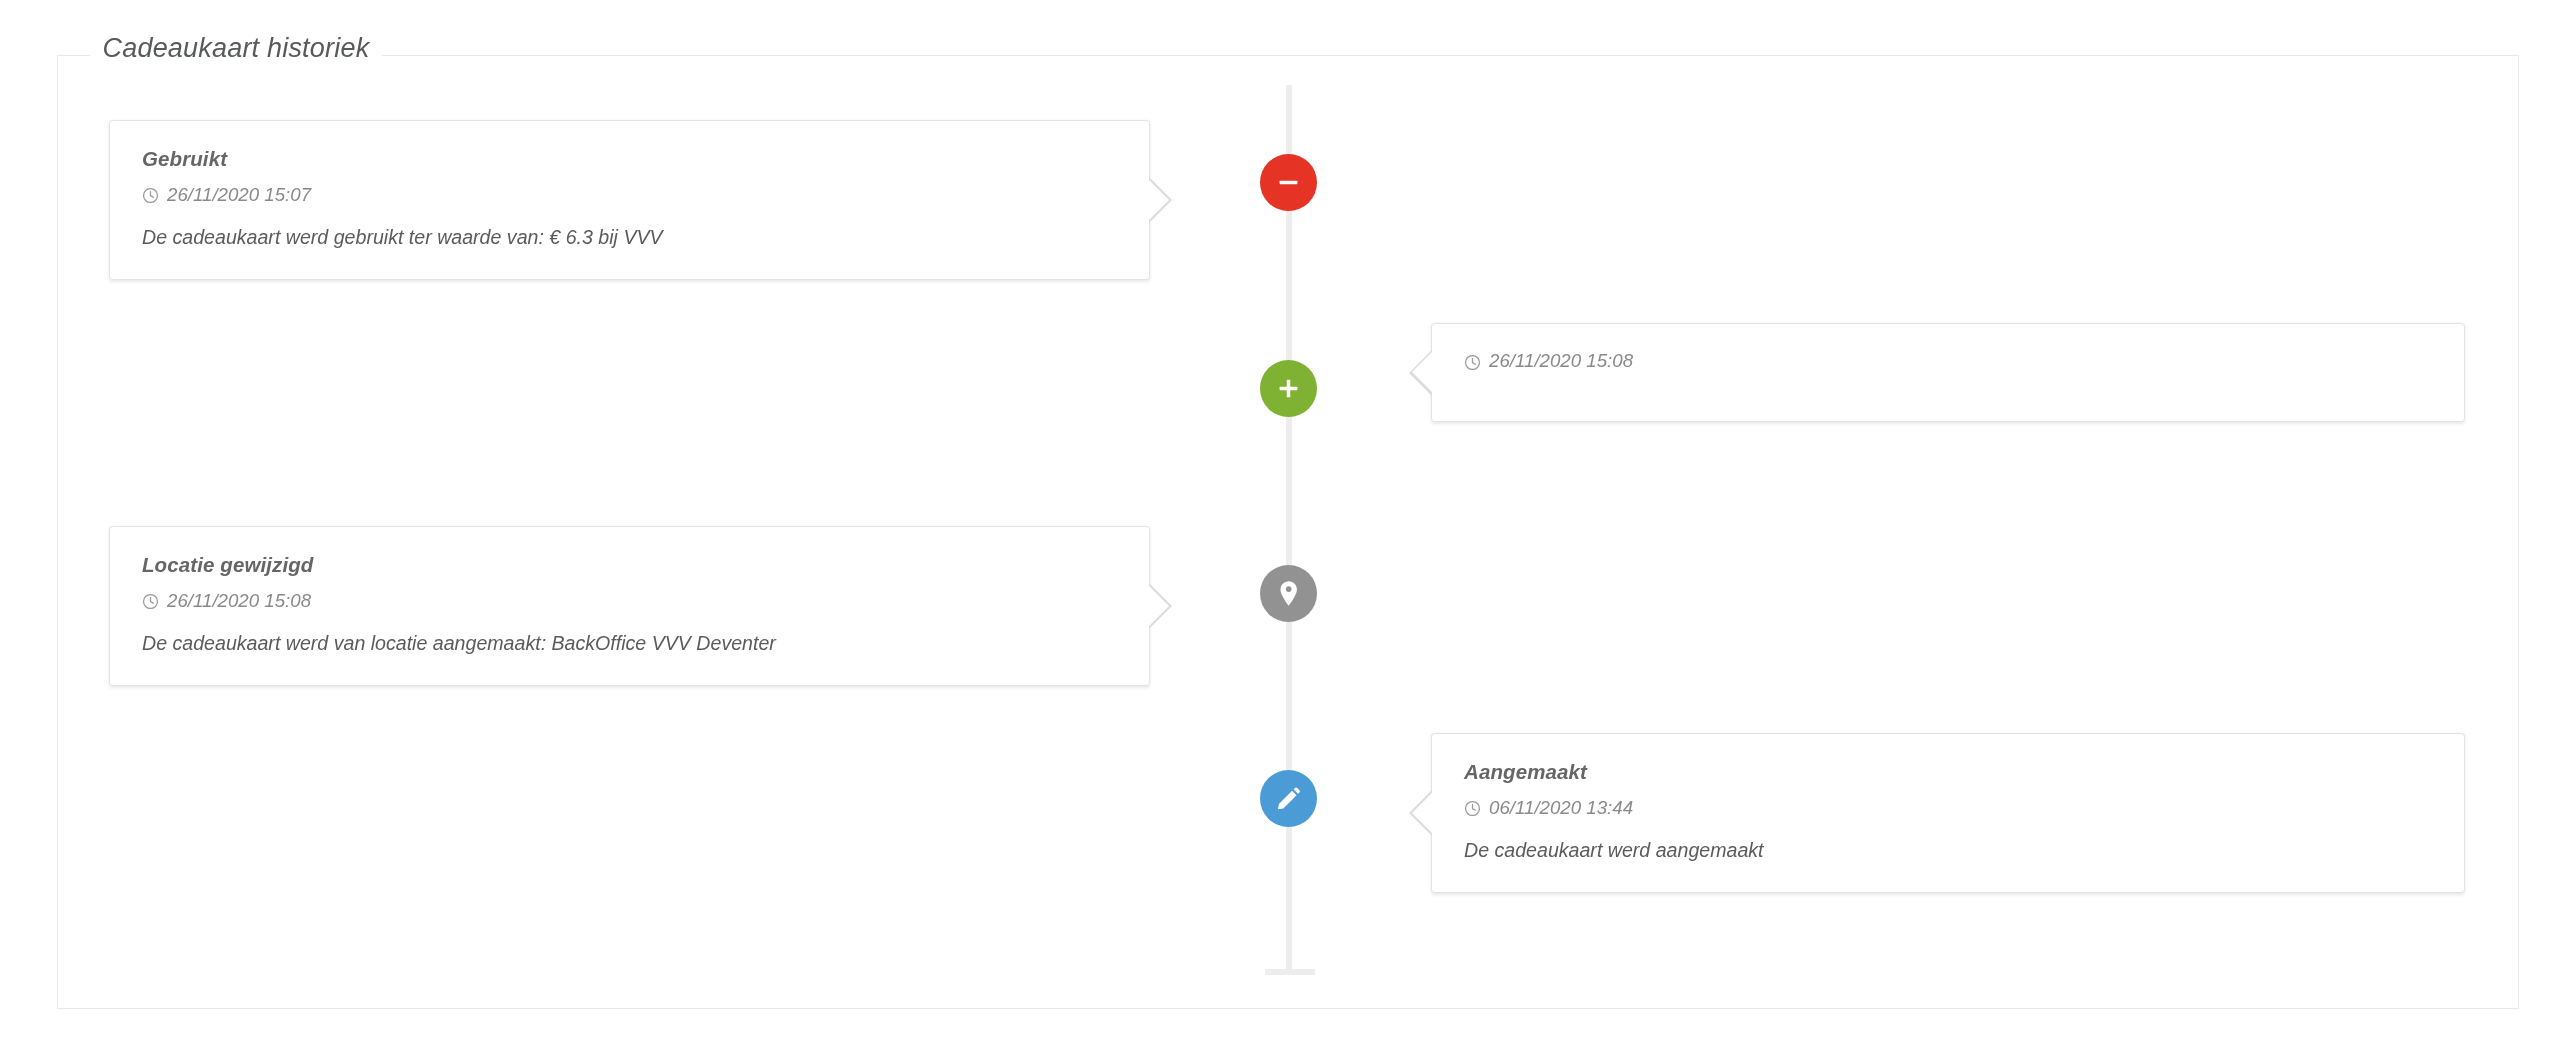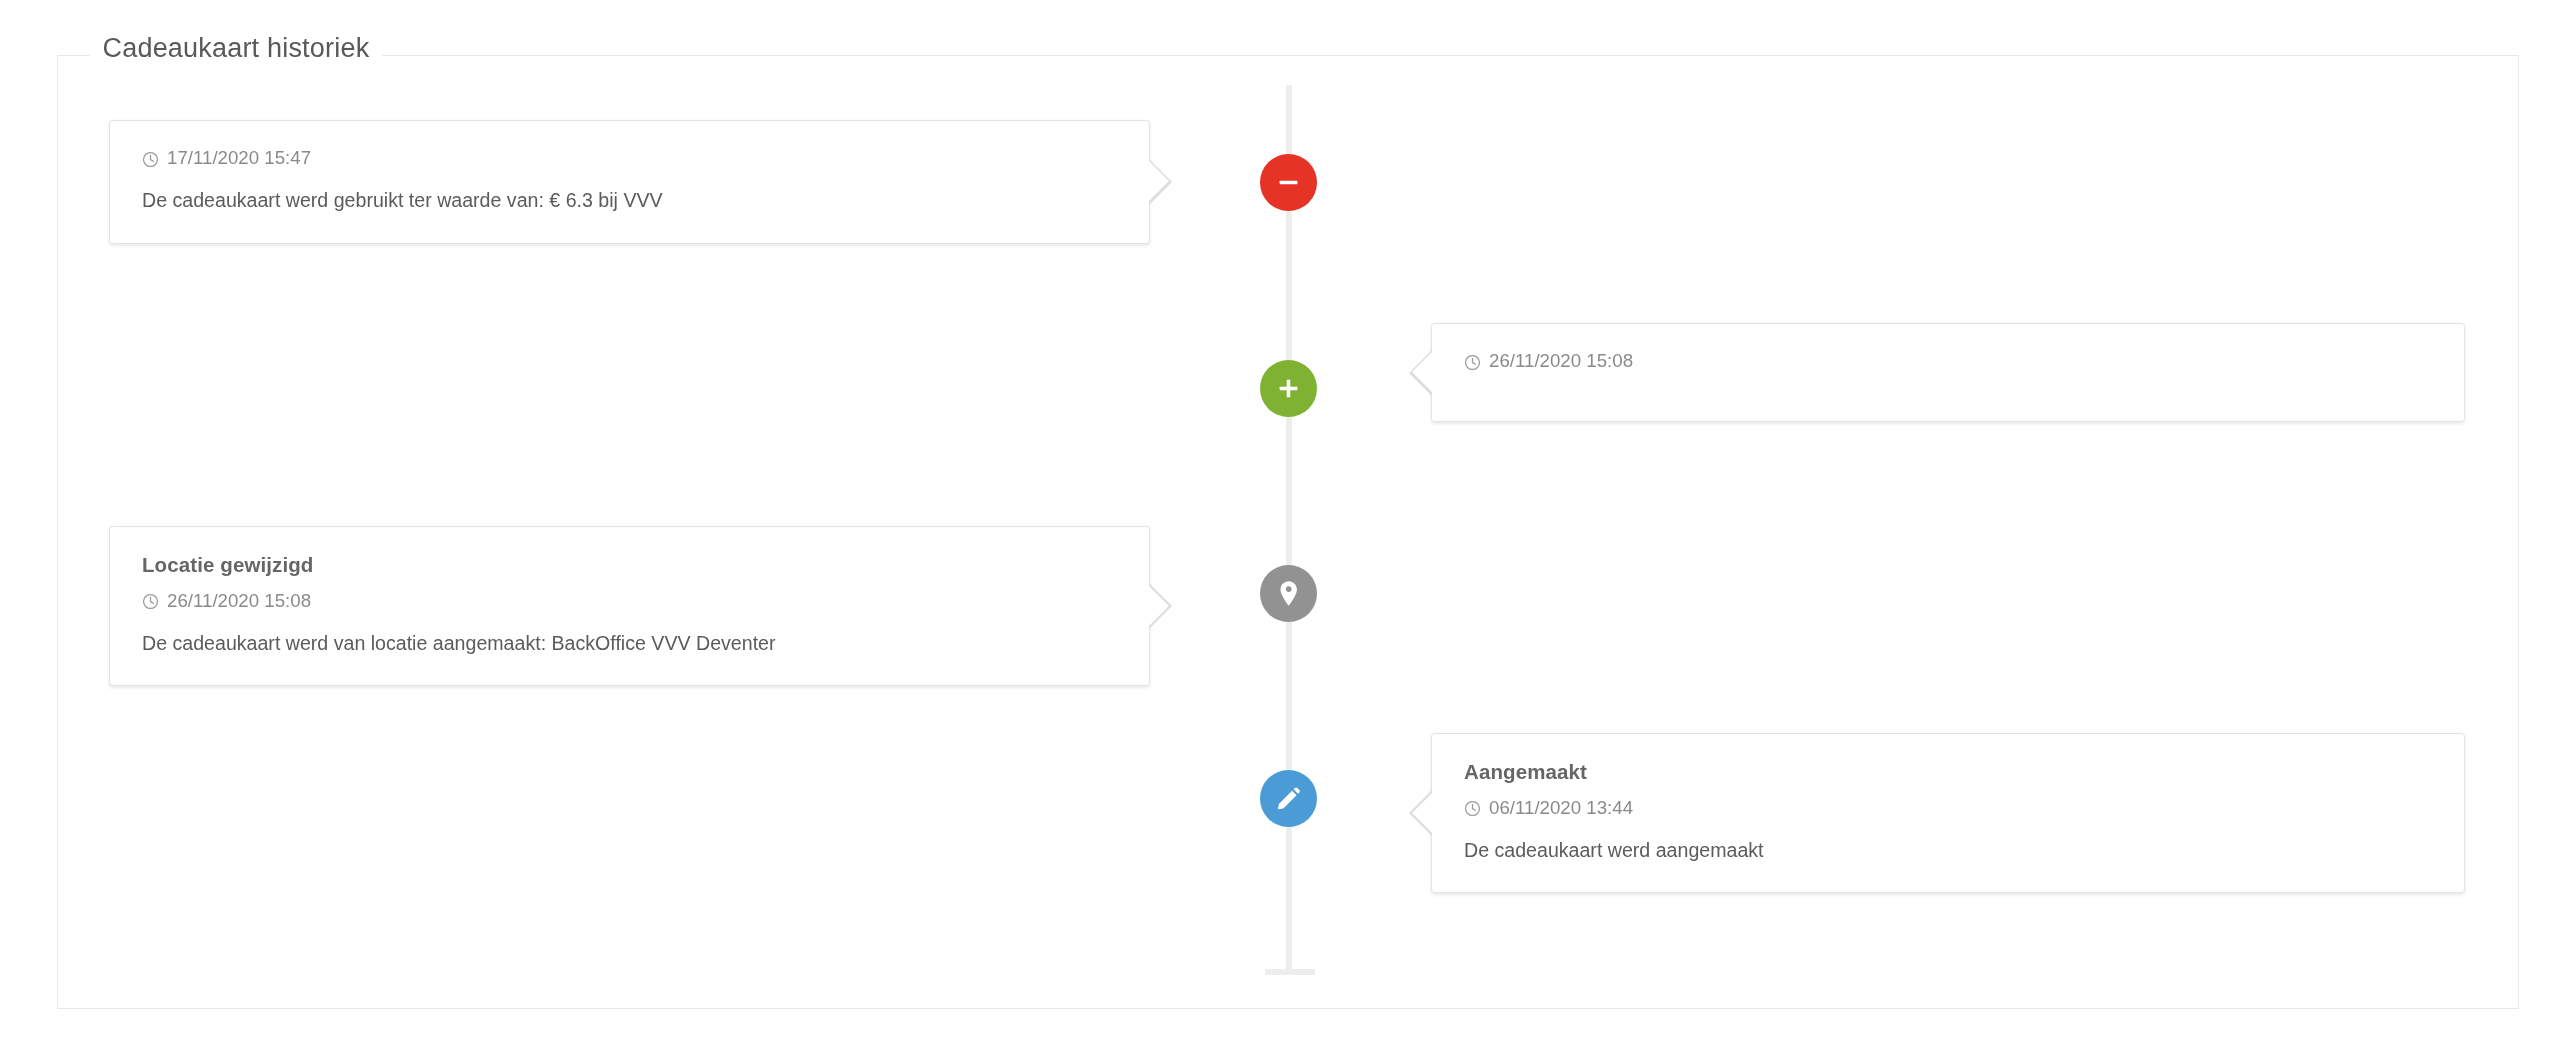--- a/index.html
+++ b/index.html
@@ -13,20 +13,21 @@
   body {
     font-family: "Liberation Sans", sans-serif;
     -webkit-font-smoothing: antialiased;
   }
 
   .page {
     position: relative;
     width: 2576px;
     height: 1043px;
     background: #ffffff;
+    font-style: italic;
   }
 
   
   .panel {
     position: absolute;
     left: 57px;
     top: 55px;
     width: 2462px;
     height: 954px;
     border: 1.8px solid #e4e9ed;
@@ -199,28 +200,29 @@
     <div class="badge" style="top:-28.5px;background:#e53325">
       <svg width="23" height="23" viewBox="0 0 26 26" aria-hidden="true">
         <rect x="3" y="11" width="20" height="4" rx="0.5" fill="#ffffff"></rect>
       </svg>
     </div>
 
     <div class="card card-left" style="top:-62px">
       <div class="notch-r-outer"></div>
       <div class="notch-r-inner"></div>
       <div class="card-inner">
+        <div class="card-title">Gebruikt</div>
         <div class="card-time">
           <span class="clock-icon">
             <svg width="17" height="17" viewBox="0 0 20 20" aria-hidden="true">
               <circle cx="10" cy="10" r="8.2" fill="none" stroke="#9a9a9a" stroke-width="1.5"></circle>
               <path d="M10 5.2 V10.2 L13.4 12.1" fill="none" stroke="#9a9a9a" stroke-width="1.5" stroke-linecap="round" stroke-linejoin="round"></path>
             </svg>
           </span>
-          <span>17/11/2020 15:47</span>
+          <span>26/11/2020 15:07</span>
         </div>
         <div class="card-desc">De cadeaukaart werd gebruikt ter waarde van:  € 6.3 bij VVV</div>
       </div>
     </div>
   </div>
 
   <div class="row" style="top:388px">
     <div class="badge" style="top:-28.5px;background:#7fb233">
       <svg width="23" height="23" viewBox="0 0 26 26" aria-hidden="true">
         <rect x="3" y="11" width="20" height="4" rx="0.5" fill="#ffffff"></rect>

